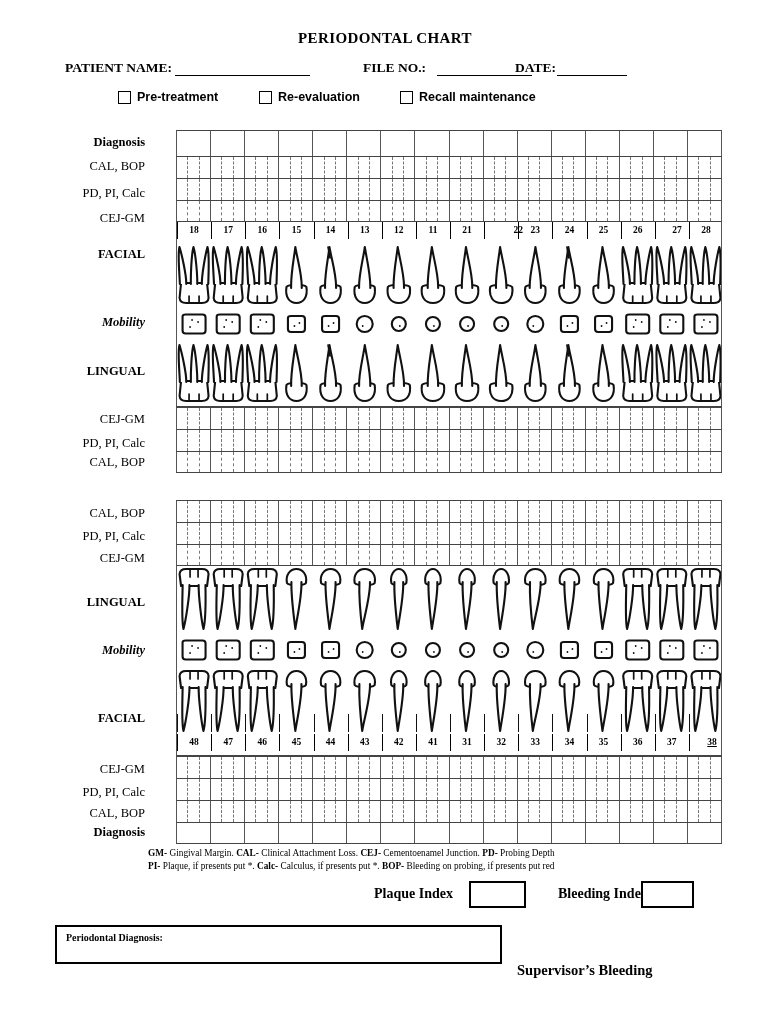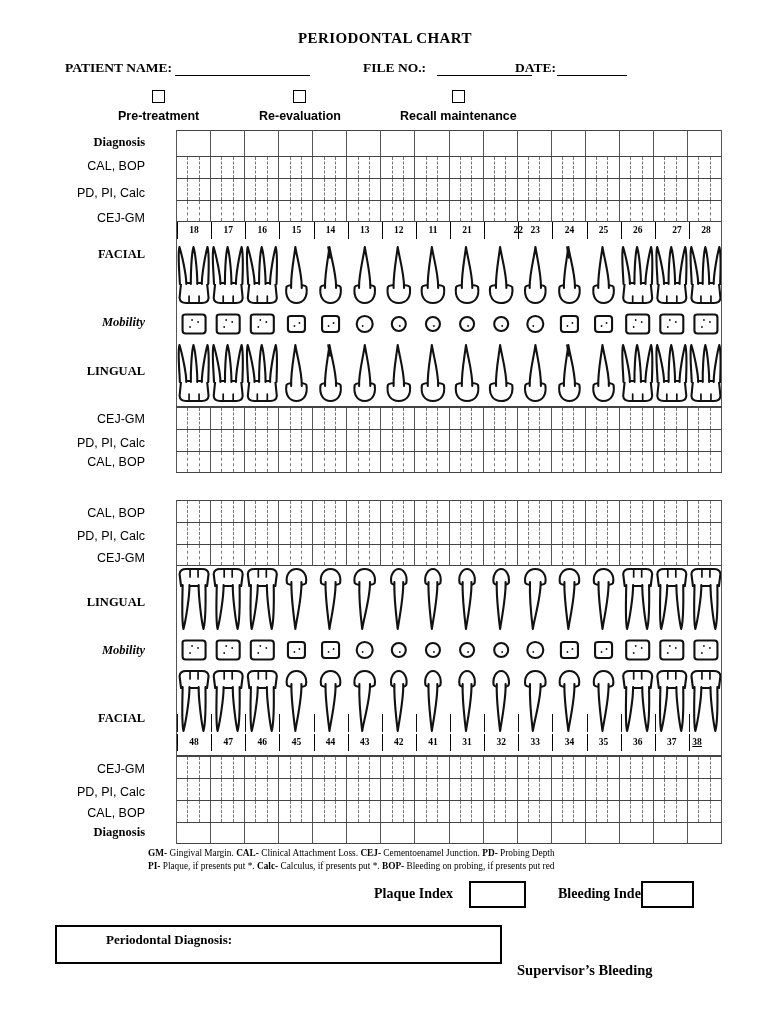--- a/index.html
+++ b/index.html
@@ -17,30 +17,30 @@
     font-family:"Liberation Serif", serif;font-weight:bold;font-size:15px;
     letter-spacing:.4px;
   }
   .idrow{position:absolute;left:65px;top:60px;width:640px;height:18px;
     font-weight:bold;font-size:13.5px;}
   .idrow .lbl{position:absolute;white-space:nowrap;}
   .idrow .rule{position:absolute;border-bottom:1.6px solid #000;height:1px;}
 
   .checkrow{position:absolute;left:118px;top:90px;width:560px;height:20px;
     font-family:"Liberation Sans", sans-serif;font-weight:bold;font-size:12.5px;}
-  .cbox{position:absolute;display:flex;align-items:center;gap:6px;white-space:nowrap;flex-direction:column;}
+  .cbox{position:absolute;display:flex;align-items:center;gap:6px;white-space:nowrap;}
   .cbox .sq{width:11px;height:11px;border:1.8px solid #000;display:inline-block;}
 
   
   .sidelabel{
     position:absolute;right:0;white-space:nowrap;
     font-size:12.5px;line-height:1;
   }
   .labelcol{position:absolute;left:40px;width:105px;}
-  .sidelabel.plain{font-family:Liberation Sans, sans-serif;font-weight:normal;}
+  .sidelabel.plain{font-family:Liberation Serif, serif;font-weight:normal;}
   .sidelabel.bold{font-weight:bold;}
   .sidelabel.ital{font-style:italic;font-weight:bold;}
 
   
   .chart{position:absolute;left:148px;width:546px;margin-left:28px;}
   .gridrow{position:relative;width:546px;box-sizing:border-box;
     border-left:1.4px solid #555;border-right:1.4px solid #555;
     border-top:1.2px solid #444;}
   .gridrow.last{border-bottom:1.2px solid #444;}
   .cellwrap{position:absolute;left:0;top:0;right:0;bottom:0;display:flex;}
@@ -66,21 +66,21 @@
 
   
   .legend{position:absolute;left:148px;font-size:9.3px;line-height:12px;
     font-family:"Liberation Serif",serif;white-space:nowrap;}
   .legend b{font-weight:bold;}
 
   .idxrow{position:absolute;font-family:"Liberation Serif",serif;font-weight:bold;font-size:14px;}
   .idxbox{position:absolute;border:2.2px solid #000;background:#fff;}
 
   .diagbox{position:absolute;border:2px solid #000;background:#fff;}
-  .diagtext{position:absolute;font-weight:bold;font-size:13px;margin-left:40px;}
+  .diagtext{position:absolute;font-weight:bold;font-size:10px;}
   .signature{position:absolute;font-weight:bold;font-size:14.5px;}
 </style>
 </head>
 <body>
 
 <div id="page">
 
   <div class="title">PERIODONTAL CHART</div>
 
   <div class="idrow">
@@ -1794,21 +1794,21 @@
           <div class="num" style="left: 170.625px; width: 34.125px;">43</div>
           <div class="num" style="left: 204.75px; width: 34.125px;">42</div>
           <div class="num" style="left: 238.875px; width: 34.125px;">41</div>
           <div class="num" style="left: 273px; width: 34.125px;">31</div>
           <div class="num" style="left: 307.125px; width: 34.125px;">32</div>
           <div class="num" style="left: 341.25px; width: 34.125px;">33</div>
           <div class="num" style="left: 375.375px; width: 34.125px;">34</div>
           <div class="num" style="left: 409.5px; width: 34.125px;">35</div>
           <div class="num" style="left: 443.625px; width: 34.125px;">36</div>
           <div class="num" style="left: 477.75px; width: 34.125px;">37</div>
-          <div class="num" style="left: 503px; width: 34.125px; text-decoration: underline;">38</div>
+          <div class="num" style="left: 518px; width: 34.125px; text-decoration: underline;">38</div>
         </div>
     <div class="colsep" style="left: 0px; top: 148px; height: 18px;"></div>
         <div class="colsep" style="left: 34.125px; top: 148px; height: 18px;"></div>
         <div class="colsep" style="left: 68.25px; top: 148px; height: 18px;"></div>
         <div class="colsep" style="left: 102.375px; top: 148px; height: 18px;"></div>
         <div class="colsep" style="left: 136.5px; top: 148px; height: 18px;"></div>
         <div class="colsep" style="left: 170.625px; top: 148px; height: 18px;"></div>
         <div class="colsep" style="left: 204.75px; top: 148px; height: 18px;"></div>
         <div class="colsep" style="left: 238.875px; top: 148px; height: 18px;"></div>
         <div class="colsep" style="left: 273px; top: 148px; height: 18px;"></div>

